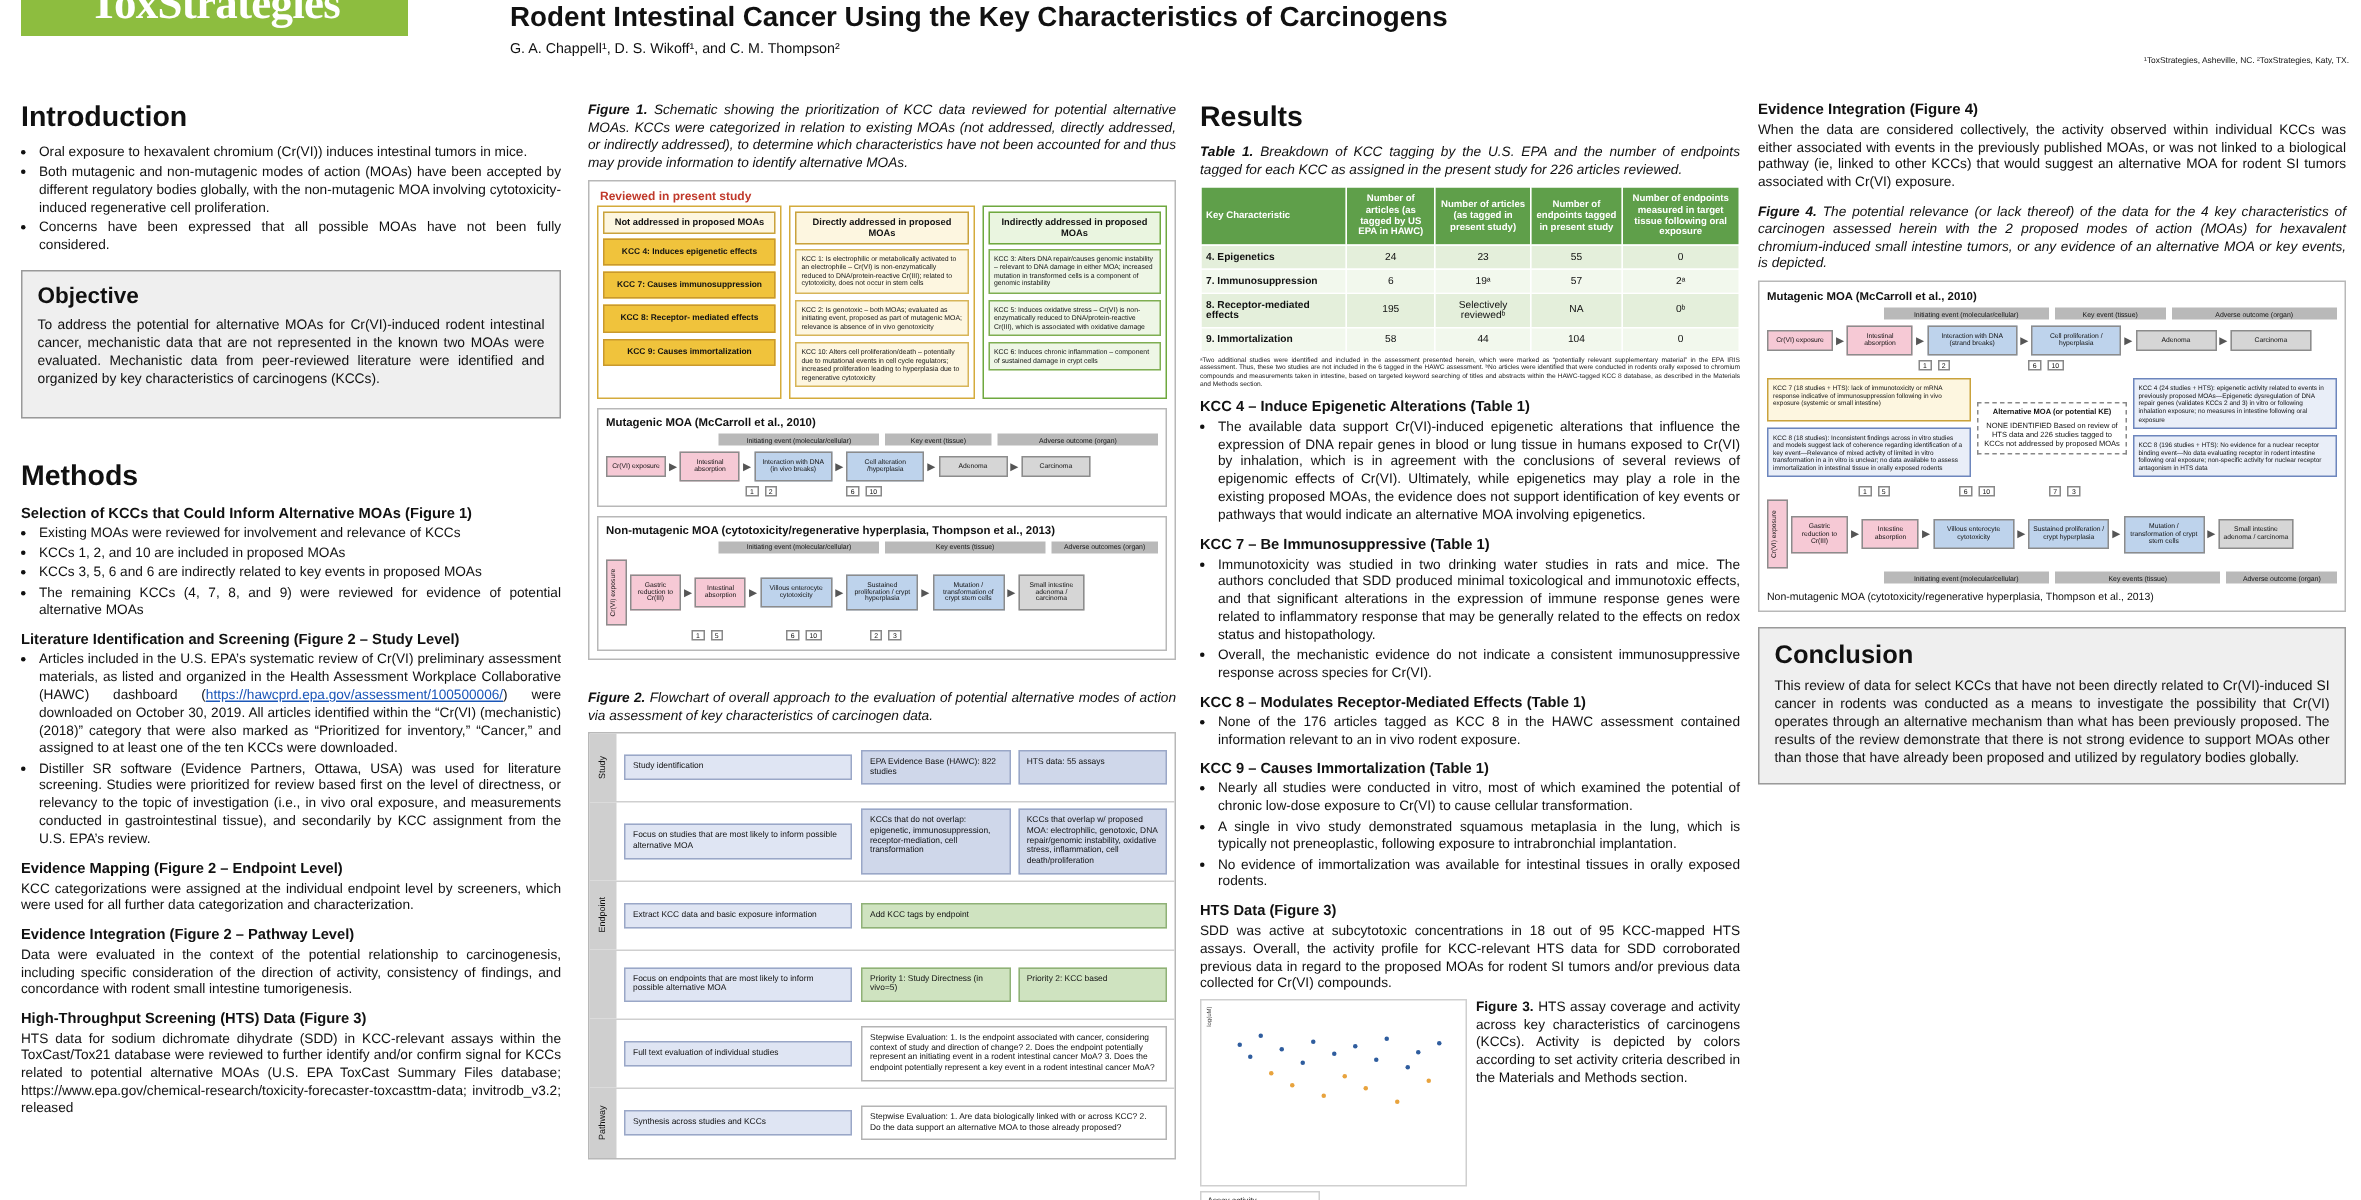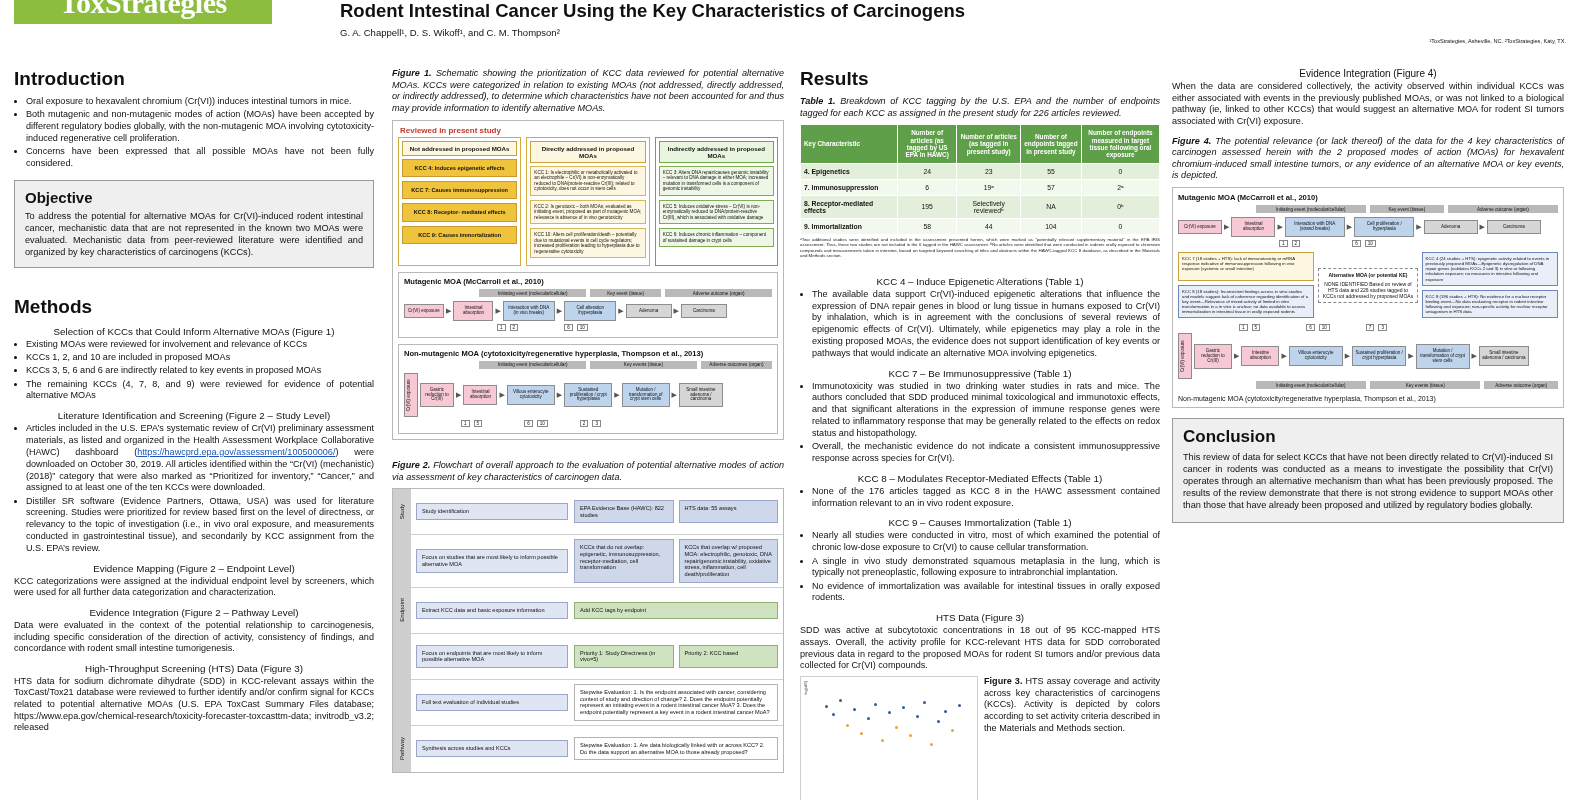--- a/index.html
+++ b/index.html
@@ -29,28 +29,28 @@
   
   .col { position:absolute; top:68px; }
   .col1 { left:14px; width:360px; }
   .col2 { left:392px; width:392px; }
   .col3 { left:800px; width:360px; }
   .col4 { left:1172px; width:392px; }
 
   h2.section {
     font-size:19px; font-weight:bold; margin:0 0 6px 0; color:#111;
   }
-  h3.sub { font-size:9.8px; font-weight:normal; margin:8px 0 2px 0;text-align:center; }
+  h3.sub { font-size:9.8px; font-weight:bold; margin:8px 0 2px 0; }
   p.body, li.body { font-size:9.1px; line-height:1.28; margin:0 0 3px 0; text-align:justify; }
   ul.bul { margin:0 0 4px 0; padding-left:12px; }
   ul.bul li { font-size:9.1px; line-height:1.3; margin-bottom:1.5px; }
   .lnk { color:#1b56b8; text-decoration:underline; word-break:break-all; }
 
   .objective-box {
-    border:1px solid #9a9a9a; background:#efefef; padding:8px 10px 8px 10px; margin-top:10px;
+    border:1px solid #9a9a9a; background:#efefef; padding:8px 10px 19px 10px; margin-top:10px;
   }
   .objective-box h3 { font-size:15px; font-weight:bold; margin:0 0 5px 0; }
   .objective-box p { font-size:9.2px; line-height:1.3; text-align:justify; margin:0; }
 
   .fig-cap { font-size:9.1px; line-height:1.28; text-align:justify; margin:0 0 5px 0;font-style:italic; }
   .fig-cap b { font-weight:bold; }
 
   
   .fig1-box { border:1px solid #b8b8b8; padding:5px; position:relative; }
   .reviewed-label { color:#c0392b; font-size:8px; font-weight:bold; margin:0 0 2px 2px; }
@@ -411,21 +411,21 @@
           <td class="left">9. Immortalization</td>
           <td>58</td>
           <td>44</td>
           <td>104</td>
           <td>0</td>
         </tr>
       </tbody>
     </table>
     <div class="tbl-note">ᵃTwo additional studies were identified and included in the assessment presented herein, which were marked as “potentially relevant supplementary material” in the EPA IRIS assessment. Thus, these two studies are not included in the 6 tagged in the HAWC assessment. ᵇNo articles were identified that were conducted in rodents orally exposed to chromium compounds and measurements taken in intestine, based on targeted keyword searching of titles and abstracts within the HAWC-tagged KCC 8 database, as described in the Materials and Methods section.</div>
 
-    <h3 class="sub" style="margin-top:17px">KCC 4 – Induce Epigenetic Alterations (Table 1)</h3>
+    <h3 class="sub" style="margin-top:7px">KCC 4 – Induce Epigenetic Alterations (Table 1)</h3>
     <ul class="bul">
       <li class="body">The available data support Cr(VI)-induced epigenetic alterations that influence the expression of DNA repair genes in blood or lung tissue in humans exposed to Cr(VI) by inhalation, which is in agreement with the conclusions of several reviews of epigenomic effects of Cr(VI). Ultimately, while epigenetics may play a role in the existing proposed MOAs, the evidence does not support identification of key events or pathways that would indicate an alternative MOA involving epigenetics.</li>
     </ul>
 
     <h3 class="sub">KCC 7 – Be Immunosuppressive (Table 1)</h3>
     <ul class="bul">
       <li class="body">Immunotoxicity was studied in two drinking water studies in rats and mice. The authors concluded that SDD produced minimal toxicological and immunotoxic effects, and that significant alterations in the expression of immune response genes were related to inflammatory response that may be generally related to the effects on redox status and histopathology.</li>
       <li class="body">Overall, the mechanistic evidence do not indicate a consistent immunosuppressive response across species for Cr(VI).</li>
     </ul>
 

